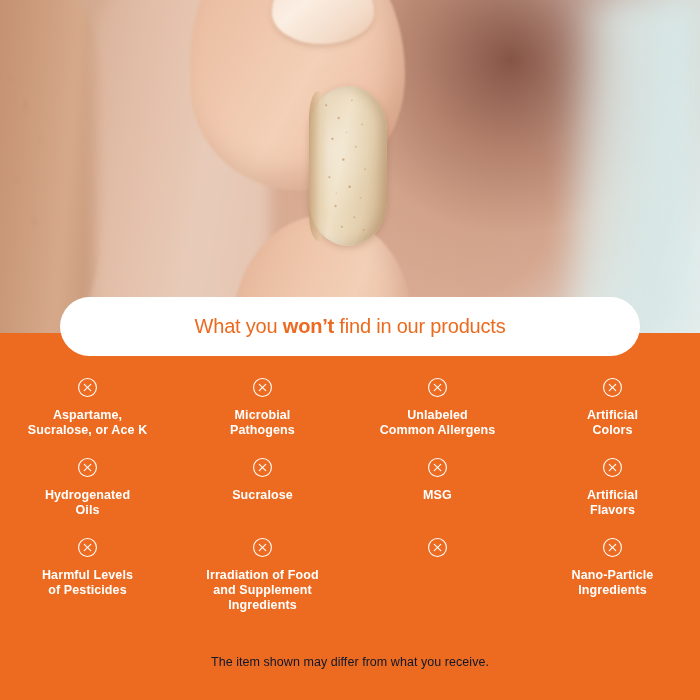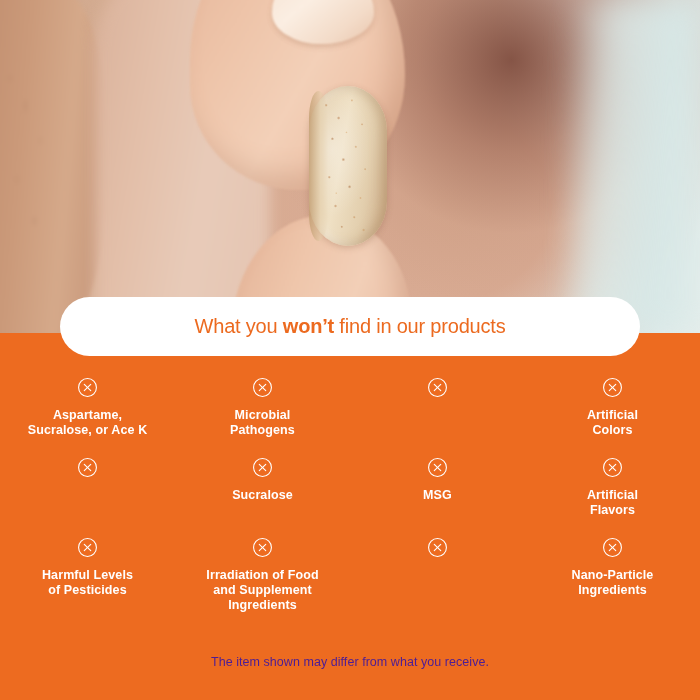--- a/index.html
+++ b/index.html
@@ -251,21 +251,21 @@
     max-width: 168px;
   }
 
   
   .disclaimer {
     position: absolute;
     left: 0;
     top: 655px;
     width: 700px;
     text-align: center;
-    color: #4c1d95;
+    color: #0f172a;
     font-size: 12.5px;
     font-weight: 400;
     letter-spacing: 0.05px;
   }
 </style>
 </head>
 <body>
 
 <div id="infographic">
 
@@ -309,38 +309,40 @@
           <line x1="15.7" y1="8.3" x2="8.3" y2="15.7" stroke="#ffffff" stroke-width="1.25" stroke-linecap="round"></line>
         </svg>
         <div class="cell-label">Microbial<br>Pathogens</div>
       </div>
       <div class="grid-cell">
         <svg class="x-icon" viewBox="0 0 24 24" aria-hidden="true">
           <circle cx="12" cy="12" r="10.2" fill="none" stroke="#ffffff" stroke-width="1.25"></circle>
           <line x1="8.3" y1="8.3" x2="15.7" y2="15.7" stroke="#ffffff" stroke-width="1.25" stroke-linecap="round"></line>
           <line x1="15.7" y1="8.3" x2="8.3" y2="15.7" stroke="#ffffff" stroke-width="1.25" stroke-linecap="round"></line>
         </svg>
+        <div class="cell-label">Unlabeled<br>Common Allergens</div>
       </div>
       <div class="grid-cell">
         <svg class="x-icon" viewBox="0 0 24 24" aria-hidden="true">
           <circle cx="12" cy="12" r="10.2" fill="none" stroke="#ffffff" stroke-width="1.25"></circle>
           <line x1="8.3" y1="8.3" x2="15.7" y2="15.7" stroke="#ffffff" stroke-width="1.25" stroke-linecap="round"></line>
           <line x1="15.7" y1="8.3" x2="8.3" y2="15.7" stroke="#ffffff" stroke-width="1.25" stroke-linecap="round"></line>
         </svg>
         <div class="cell-label">Artificial<br>Colors</div>
       </div>
     </div>
 
     <div class="grid-row row-2">
       <div class="grid-cell">
         <svg class="x-icon" viewBox="0 0 24 24" aria-hidden="true">
           <circle cx="12" cy="12" r="10.2" fill="none" stroke="#ffffff" stroke-width="1.25"></circle>
           <line x1="8.3" y1="8.3" x2="15.7" y2="15.7" stroke="#ffffff" stroke-width="1.25" stroke-linecap="round"></line>
           <line x1="15.7" y1="8.3" x2="8.3" y2="15.7" stroke="#ffffff" stroke-width="1.25" stroke-linecap="round"></line>
         </svg>
+        <div class="cell-label">Hydrogenated<br>Oils</div>
       </div>
       <div class="grid-cell">
         <svg class="x-icon" viewBox="0 0 24 24" aria-hidden="true">
           <circle cx="12" cy="12" r="10.2" fill="none" stroke="#ffffff" stroke-width="1.25"></circle>
           <line x1="8.3" y1="8.3" x2="15.7" y2="15.7" stroke="#ffffff" stroke-width="1.25" stroke-linecap="round"></line>
           <line x1="15.7" y1="8.3" x2="8.3" y2="15.7" stroke="#ffffff" stroke-width="1.25" stroke-linecap="round"></line>
         </svg>
         <div class="cell-label">Sucralose</div>
       </div>
       <div class="grid-cell">

